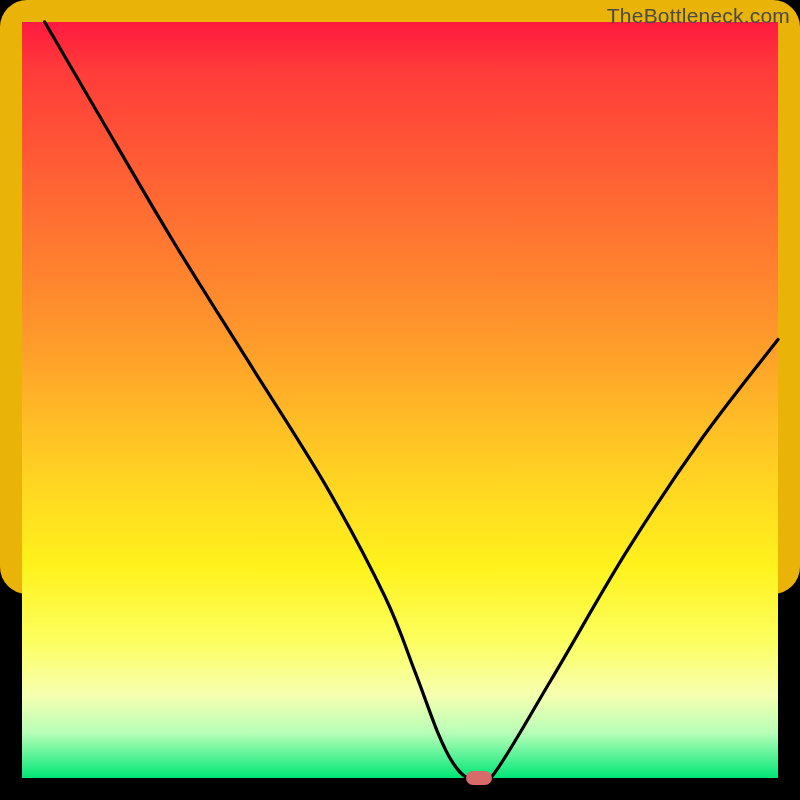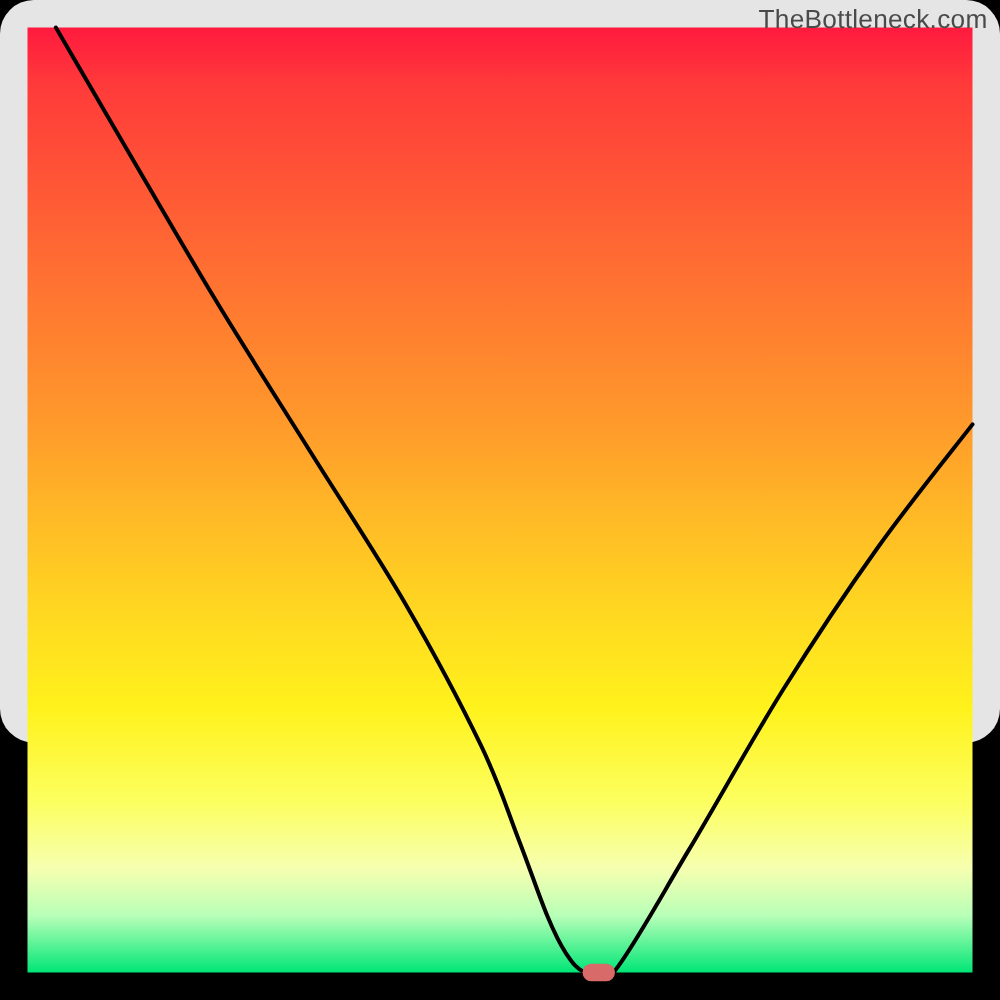--- a/index.html
+++ b/index.html
@@ -1,21 +1,21 @@
 <!DOCTYPE html>
 <html><head>
 <meta charset="utf-8">
 <style>
   * { margin: 0; padding: 0; box-sizing: border-box; }
   html, body { width: 800px; height: 800px; overflow: hidden; background: #000; }
   .frame {
     position: relative;
     width: 800px;
     height: 594px;
-    background: #e5e5e5;
+    background: #eab308;
     border-radius: 27px;
   }
   .plot-area {
     position: absolute;
     left: 22px;
     top: 22px;
     width: 756px;
     height: 756px;
     
     background: linear-gradient(

